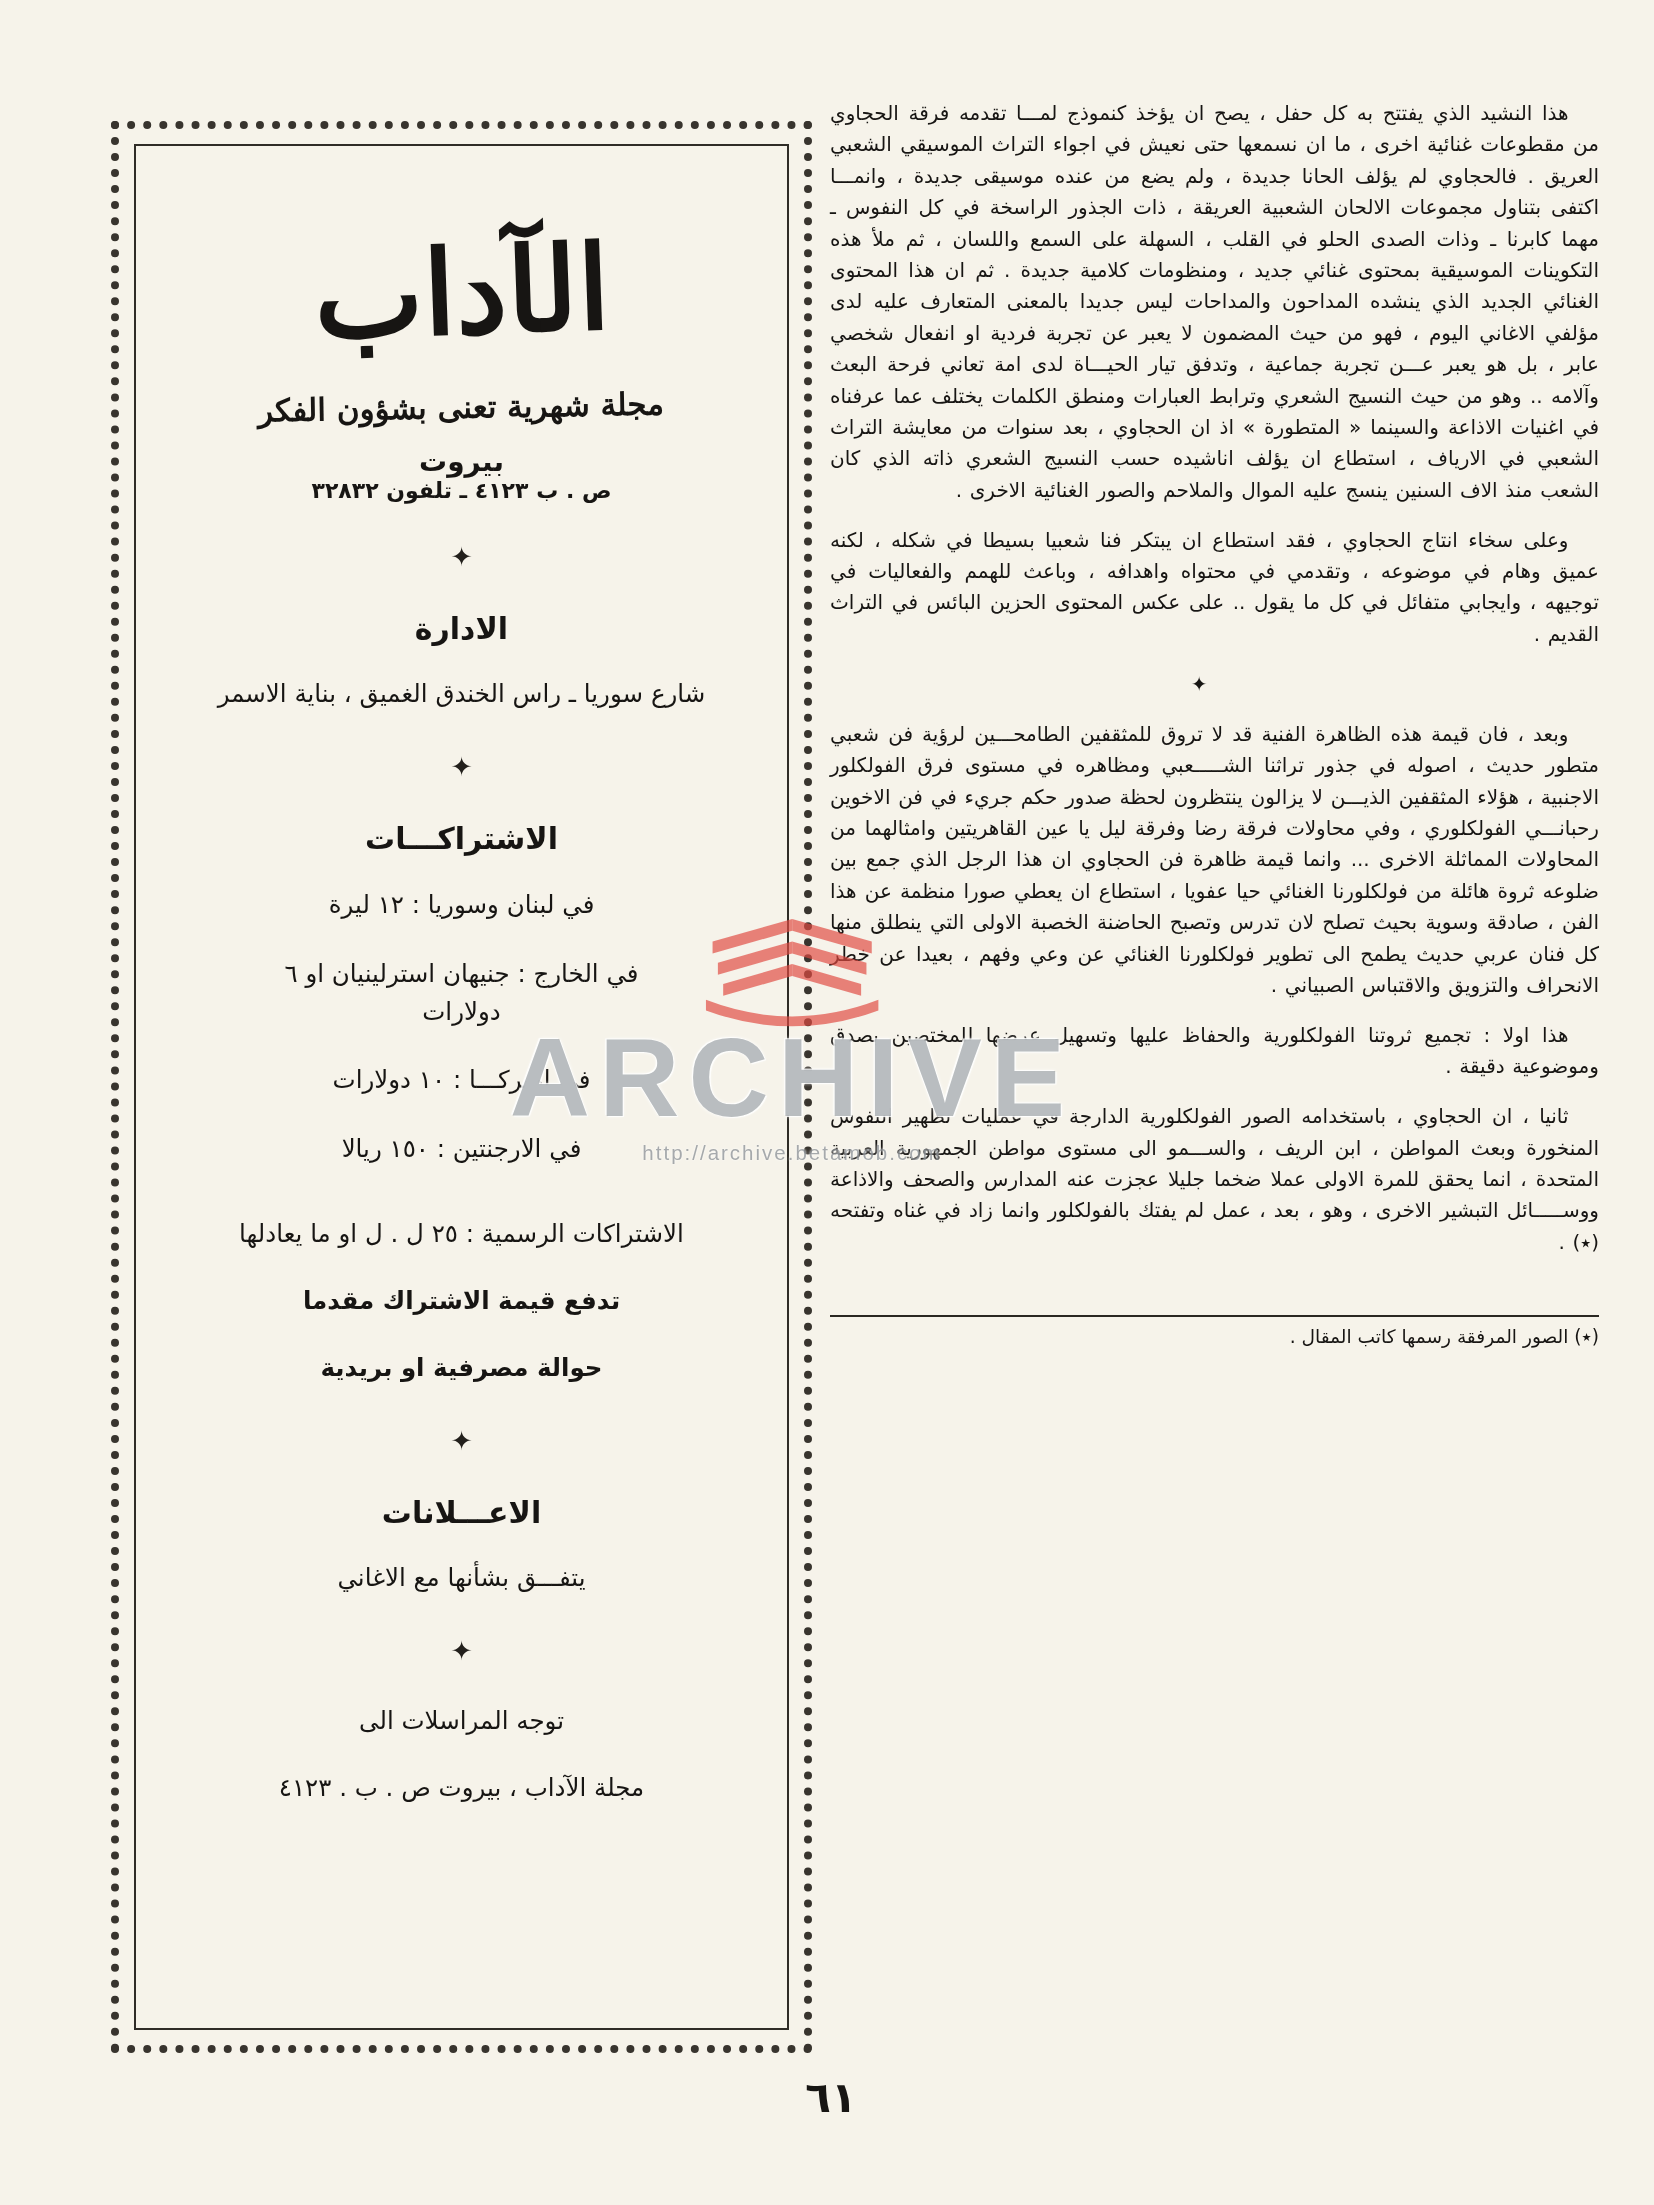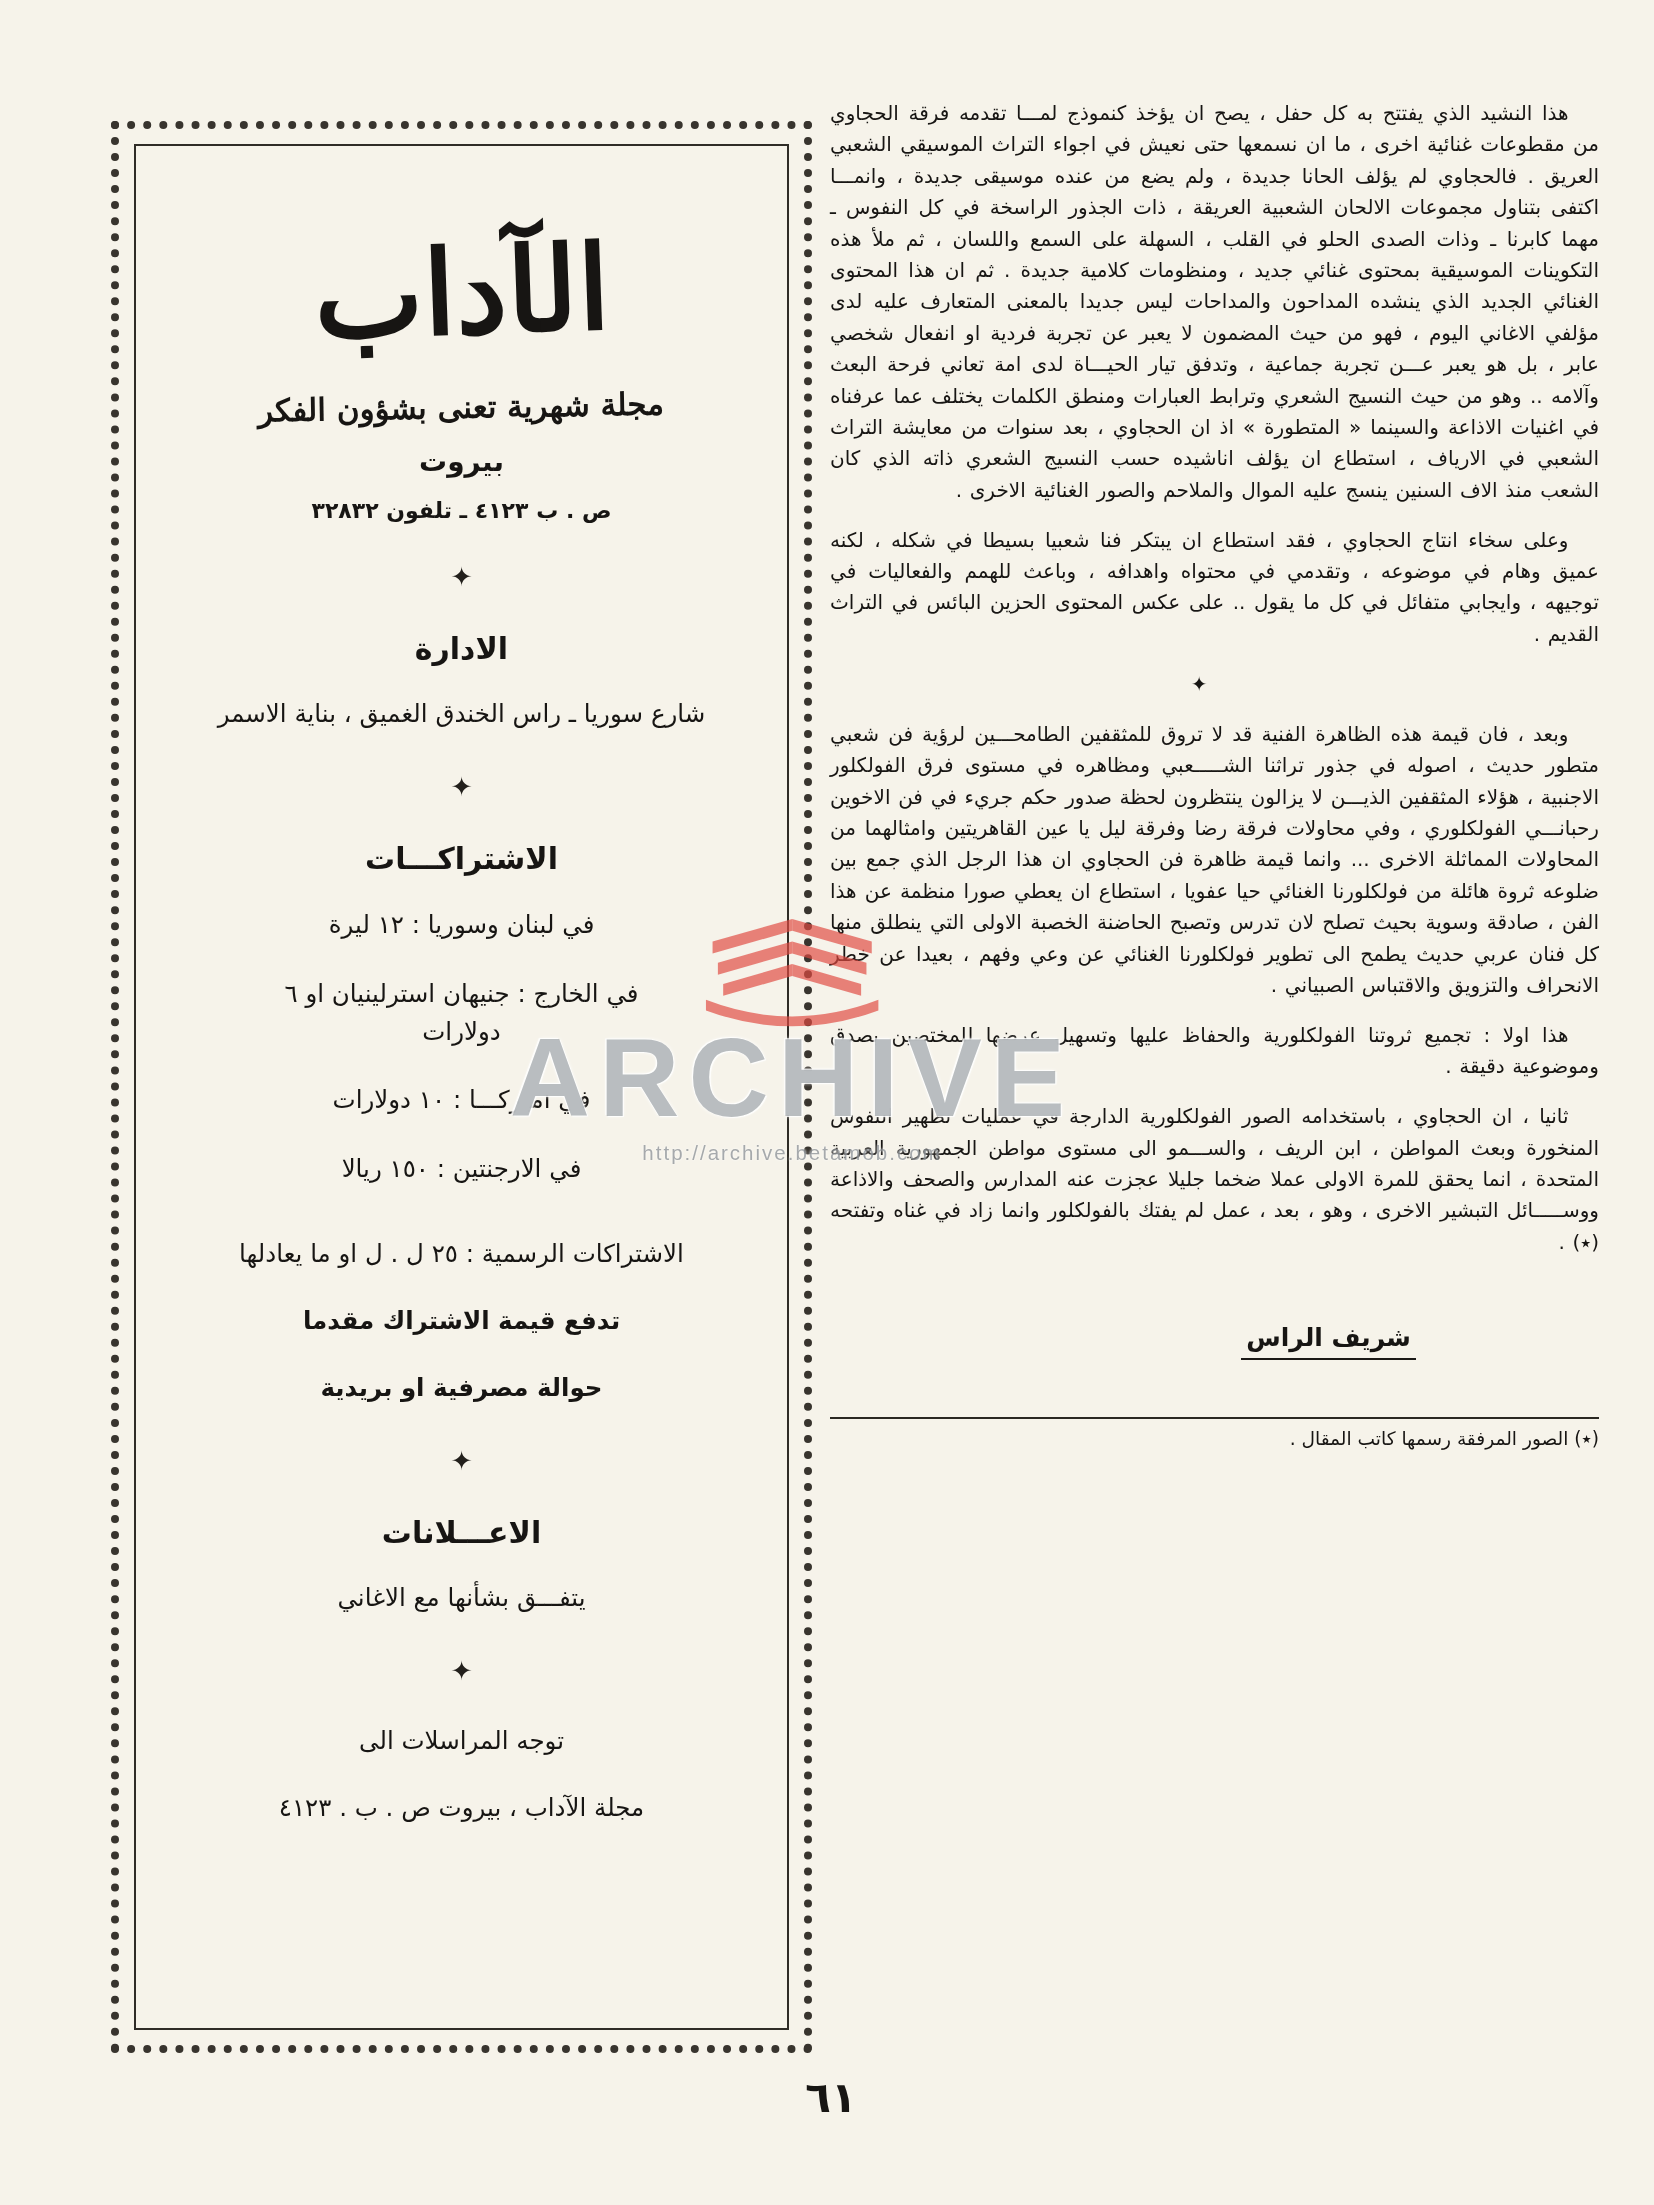--- a/index.html
+++ b/index.html
@@ -39,21 +39,21 @@
     letter-spacing:1.3px;
   }
   .masthead-subtitle{
     font-family:"DejaVu Serif", serif;
     font-weight:bold;
     font-size:31px;
     margin-top:36px;
     transform:rotate(-1deg);
   }
   .masthead-city{font-size:28px;font-weight:bold;margin-top:20px;}
-  .masthead-pobox{font-size:22px;font-weight:bold;margin-top:20px;}
+  .masthead-pobox{font-size:22px;font-weight:bold;}
   .star{font-size:26.5px;margin:38px 0 6.6px 0;color:#23201c;}
   .section-heading{font-size:30px;font-weight:bold;margin-top:32px;}
   .panel-line{font-size:24.5px;line-height:1.6;margin-top:28px;}
   .panel-line.bold{font-weight:bold;}
   .subs-item{font-size:24.5px;line-height:1.55;margin-top:30.5px;max-width:411px;}
   .official{font-size:24.5px;margin-top:46px;}
   
   .article{
     position:absolute;
     left:830px;top:98px;
@@ -164,23 +164,20 @@
 </div>
 
 <div class="article">
   <p>هذا النشيد الذي يفتتح به كل حفل ، يصح ان يؤخذ كنموذج لمـــا تقدمه فرقة الحجاوي من مقطوعات غنائية اخرى ، ما ان نسمعها حتى نعيش في اجواء التراث الموسيقي الشعبي العريق . فالحجاوي لم يؤلف الحانا جديدة ، ولم يضع من عنده موسيقى جديدة ، وانمـــا اكتفى بتناول مجموعات الالحان الشعبية العريقة ، ذات الجذور الراسخة في كل النفوس ـ مهما كابرنا ـ وذات الصدى الحلو في القلب ، السهلة على السمع واللسان ، ثم ملأ هذه التكوينات الموسيقية بمحتوى غنائي جديد ، ومنظومات كلامية جديدة . ثم ان هذا المحتوى الغنائي الجديد الذي ينشده المداحون والمداحات ليس جديدا بالمعنى المتعارف عليه لدى مؤلفي الاغاني اليوم ، فهو من حيث المضمون لا يعبر عن تجربة فردية او انفعال شخصي عابر ، بل هو يعبر عـــن تجربة جماعية ، وتدفق تيار الحيـــاة لدى امة تعاني فرحة البعث وآلامه .. وهو من حيث النسيج الشعري وترابط العبارات ومنطق الكلمات يختلف عما عرفناه في اغنيات الاذاعة والسينما « المتطورة » اذ ان الحجاوي ، بعد سنوات من معايشة التراث الشعبي في الارياف ، استطاع ان يؤلف اناشيده حسب النسيج الشعري ذاته الذي كان الشعب منذ الاف السنين ينسج عليه الموال والملاحم والصور الغنائية الاخرى .</p>
   <p>وعلى سخاء انتاج الحجاوي ، فقد استطاع ان يبتكر فنا شعبيا بسيطا في شكله ، لكنه عميق وهام في موضوعه ، وتقدمي في محتواه واهدافه ، وباعث للهمم والفعاليات في توجيهه ، وايجابي متفائل في كل ما يقول .. على عكس المحتوى الحزين البائس في التراث القديم .</p>
   <p class="sep-star">✦</p>
   <p>وبعد ، فان قيمة هذه الظاهرة الفنية قد لا تروق للمثقفين الطامحـــين لرؤية فن شعبي متطور حديث ، اصوله في جذور تراثنا الشـــــعبي ومظاهره في مستوى فرق الفولكلور الاجنبية ، هؤلاء المثقفين الذيـــن لا يزالون ينتظرون لحظة صدور حكم جريء في فن الاخوين رحبانـــي الفولكلوري ، وفي محاولات فرقة رضا وفرقة ليل يا عين القاهريتين وامثالهما من المحاولات المماثلة الاخرى ... وانما قيمة ظاهرة فن الحجاوي ان هذا الرجل الذي جمع بين ضلوعه ثروة هائلة من فولكلورنا الغنائي حيا عفويا ، استطاع ان يعطي صورا منظمة عن هذا الفن ، صادقة وسوية بحيث تصلح لان تدرس وتصبح الحاضنة الخصبة الاولى التي ينطلق منها كل فنان عربي حديث يطمح الى تطوير فولكلورنا الغنائي عن وعي وفهم ، بعيدا عن خطر الانحراف والتزويق والاقتباس الصبياني .</p>
   <p>هذا اولا : تجميع ثروتنا الفولكلورية والحفاظ عليها وتسهيل عرضها للمختصين بصدق وموضوعية دقيقة .</p>
   <p>ثانيا ، ان الحجاوي ، باستخدامه الصور الفولكلورية الدارجة في عمليات تطهير النفوس المنخورة وبعث المواطن ، ابن الريف ، والســـمو الى مستوى مواطن الجمهورية العربية المتحدة ، انما يحقق للمرة الاولى عملا ضخما جليلا عجزت عنه المدارس والصحف والاذاعة ووســـــائل التبشير الاخرى ، وهو ، بعد ، عمل لم يفتك بالفولكلور وانما زاد في غناه وتفتحه (٭) .</p>
 
-  <div class="signature-wrap">
-    <span class="signature">شريف الراس</span>
-  </div>
 
   <div class="footnote">(٭)   الصور المرفقة رسمها كاتب المقال .</div>
 </div>
 
 <div class="watermark">
   <div class="wm-book">
     <svg width="199" height="126" viewBox="0 0 300 190" xmlns="http://www.w3.org/2000/svg">
       <g fill="#e04a42" fill-opacity="0.85">
         <path d="M150 18 L30 52 L30 70 L150 36 Z"></path>
         <path d="M150 18 L270 52 L270 70 L150 36 Z"></path>

